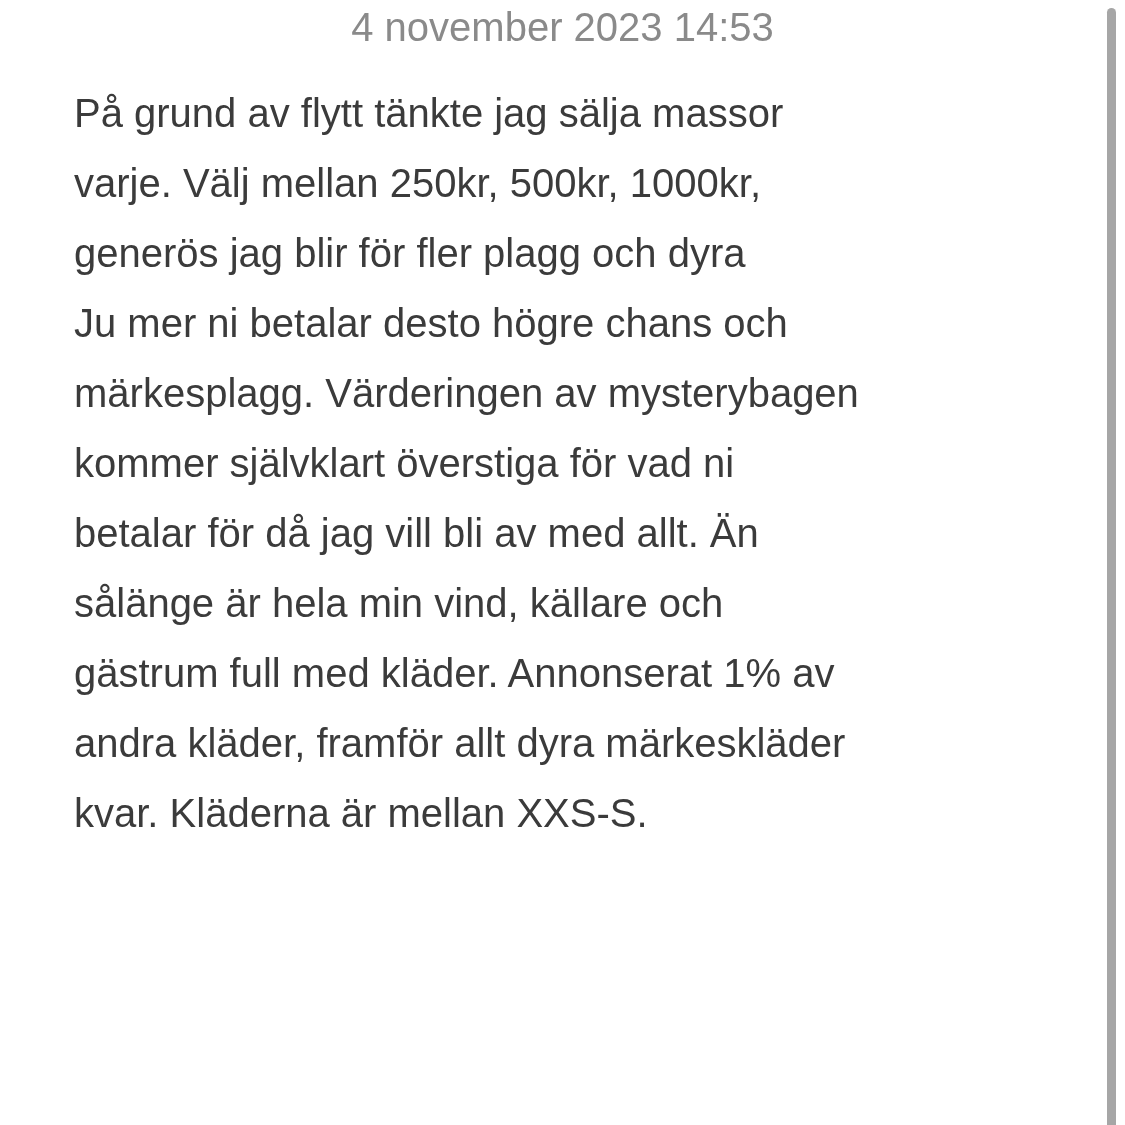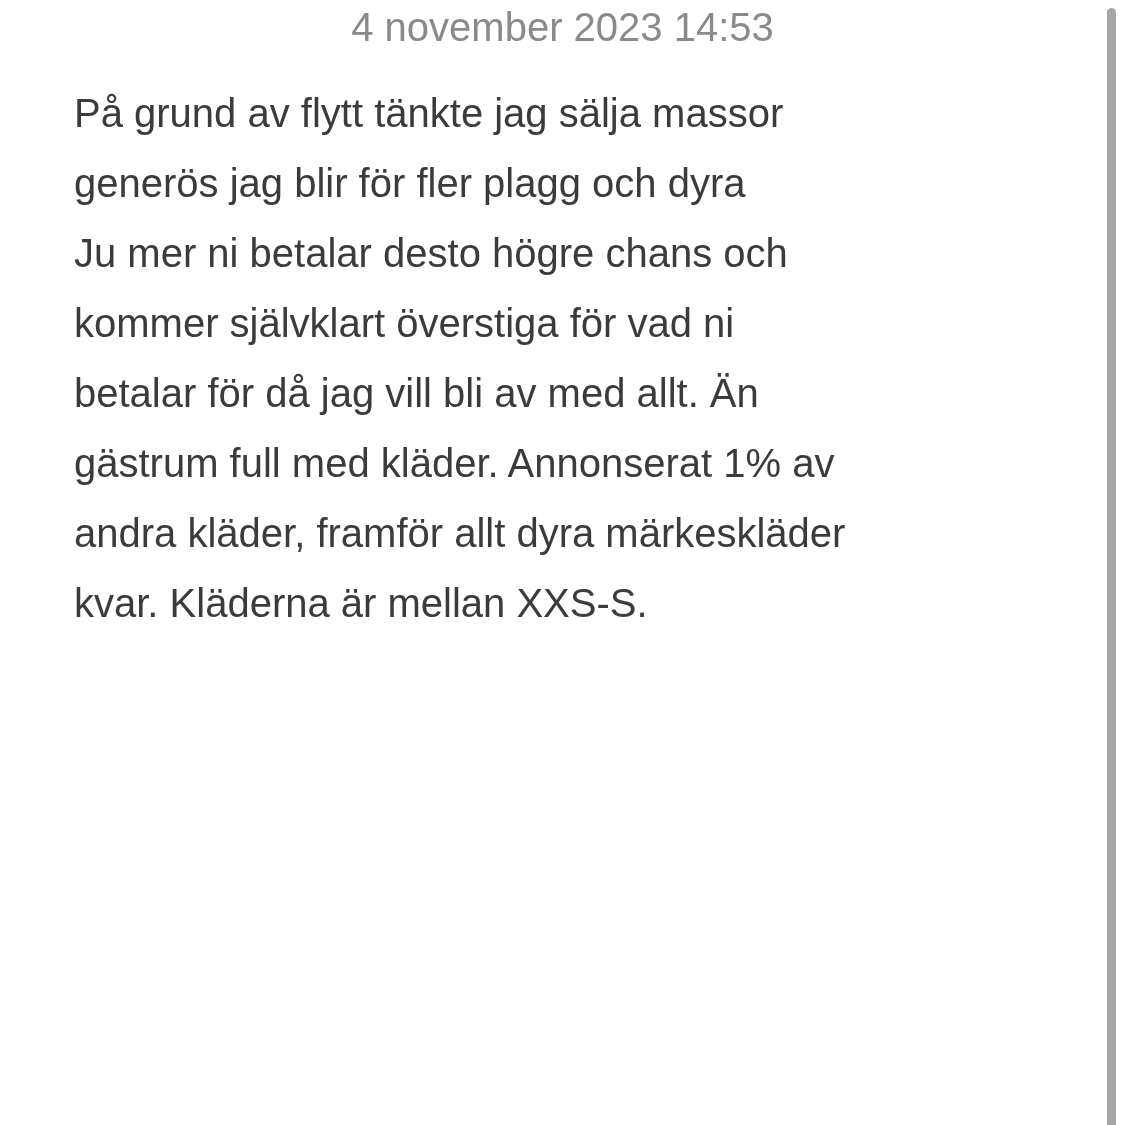--- a/index.html
+++ b/index.html
@@ -23,22 +23,25 @@
     background: #a6a6a6; border-radius: 5px 5px 0 0;
   }
 </style>
 </head>
 <body>
 
 <div class="timestamp">4 november 2023 14:53</div>
 
 <div class="body-text">
   <span class="line">På grund av flytt tänkte jag sälja massor</span>
+  <span class="line">varje. Välj mellan 250kr, 500kr, 1000kr,</span>
   <span class="line">generös jag blir för fler plagg och dyra</span>
   <span class="line">Ju mer ni betalar desto högre chans och</span>
+  <span class="line">märkesplagg. Värderingen av mysterybagen</span>
   <span class="line">kommer självklart överstiga för vad ni</span>
   <span class="line">betalar för då jag vill bli av med allt. Än</span>
+  <span class="line">sålänge är hela min vind, källare och</span>
   <span class="line">gästrum full med kläder. Annonserat 1% av</span>
   <span class="line">andra kläder, framför allt dyra märkeskläder</span>
   <span class="line">kvar. Kläderna är mellan XXS-S.</span>
 </div>
 
 <div class="scrollbar"></div>
 
 </body></html>

